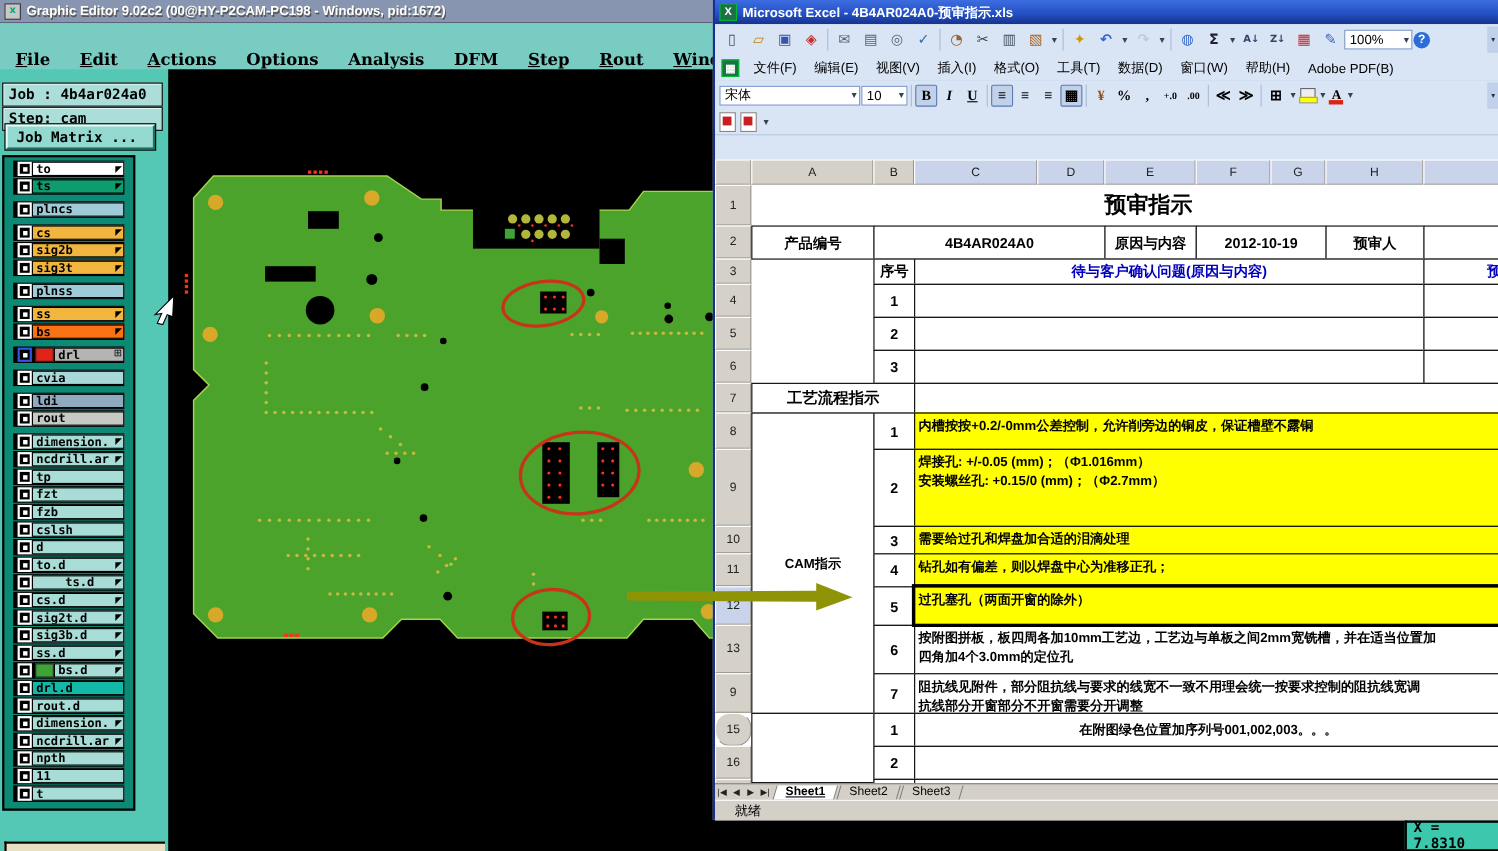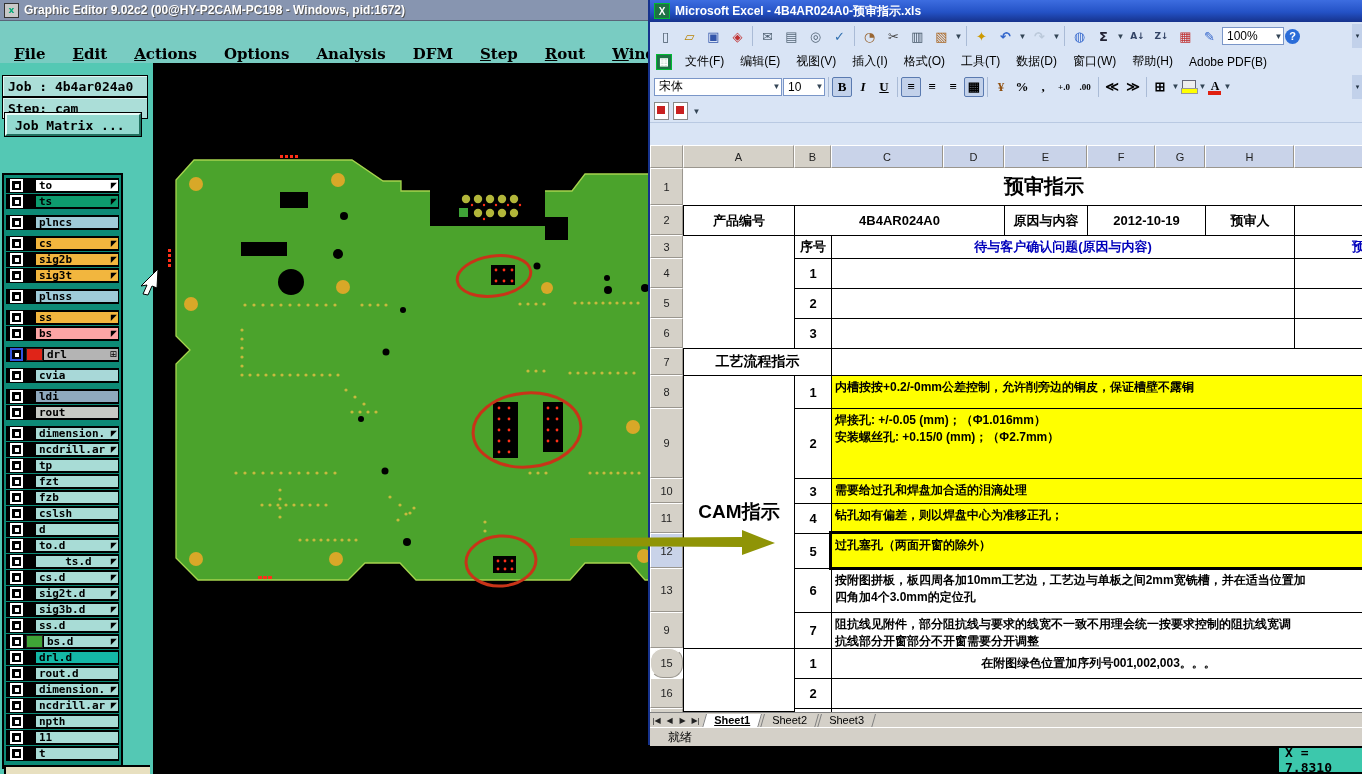--- a/index.html
+++ b/index.html
@@ -20,21 +20,21 @@
   
   #ge-side{position:absolute;left:0;top:63px;width:150px;bottom:0;background:#54C8B4;}
   .jobbox{position:absolute;left:2px;width:146px;background:#ABDED8;border:1px solid #000;
     box-shadow:inset 1px 1px 0 #E2F6F2;font:bold 13px "DejaVu Sans Mono",monospace;
     display:flex;align-items:center;padding-left:5px;box-sizing:border-box;height:22px;}
   #job-matrix{position:absolute;left:5px;top:50px;width:136px;height:23px;background:#93D9CF;
     border-top:2px solid #E8FBF7;border-left:2px solid #E8FBF7;border-right:2px solid #20705F;
     border-bottom:2px solid #20705F;outline:1px solid #000;
     font:bold 13px "DejaVu Sans Mono",monospace;text-align:left;padding-left:8px;line-height:20px;}
   #layer-panel{position:absolute;left:2px;top:78px;width:121px;height:596px;background:#0D8A76;
-    border:2px solid #000;box-sizing:border-box;padding:3px 2px;overflow:hidden;margin-top:32px;}
+    border:2px solid #000;box-sizing:border-box;padding:3px 8px;overflow:hidden;}
   .lrow{position:relative;display:flex;align-items:center;height:15px;margin-bottom:1px;background:#000;}
   .lrow .cb{width:9px;height:9px;border:2px solid #fff;background:#000;margin-left:4px;
     display:flex;align-items:center;justify-content:center;flex:none;}
   .lrow .cb i{display:block;width:4px;height:4px;background:#fff;}
   .lrow.active .cb{border-color:#3355E0;}
   .lrow .sw{width:15px;height:11px;border:1px solid #222;margin-left:3px;flex:none;}
   .lrow .nm{position:relative;margin-left:auto;width:84px;height:13px;border:1px solid #000;
     font:bold 11px "DejaVu Sans Mono",monospace;line-height:12px;padding-left:3px;
     overflow:hidden;white-space:nowrap;box-sizing:border-box;}
   .lrow .pick{position:absolute;right:1px;top:1px;font:8px "DejaVu Sans",sans-serif;color:#000;}
@@ -199,21 +199,21 @@
           <div class="lrow">
             <span class="cb">
               <i></i>
             </span>
             <span class="nm" style="background: rgb(242, 182, 62);">ss<span class="pick">◤</span></span>
           </div>
           <div class="lrow">
             <span class="cb">
               <i></i>
             </span>
-            <span class="nm" style="background: #fca5a5;">bs<span class="pick">◤</span></span>
+            <span class="nm" style="background: #f97316;">bs<span class="pick">◤</span></span>
           </div>
           <div class="lgap"></div>
           <div class="lrow active">
             <span class="cb">
               <i></i>
             </span>
             <span class="sw" style="background: rgb(224, 36, 24);"></span>
             <span class="nm" style="background: rgb(180, 180, 180);">drl<span class="grid">⊞</span></span>
           </div>
           <div class="lgap"></div>
@@ -779,21 +779,21 @@
       <div class="fc center" style="left:144px;top:143px;width:38px;height:31px">2</div>
       <div class="fc" style="left:181px;top:143px;width:464px;height:31px"></div>
       <div class="fc" style="left:644px;top:143px;width:72px;height:31px"></div>
       <div class="fc center" style="left:144px;top:173px;width:38px;height:31px">3</div>
       <div class="fc" style="left:181px;top:173px;width:464px;height:31px"></div>
       <div class="fc" style="left:644px;top:173px;width:72px;height:31px"></div>
 
       <div class="fc center" style="left:33px;top:203px;width:149px;height:28px;font-size:14px">工艺流程指示</div>
       <div class="fc" style="left:181px;top:203px;width:535px;height:28px"></div>
 
-      <div class="fc center" style="left:33px;top:230px;width:112px;height:274px;font-size:19px">CAM指示</div>
+      <div class="fc center" style="left:33px;top:230px;width:112px;height:274px;font-size:12px">CAM指示</div>
       <div id="camrows">
           <div class="fc center" style="left: 144px; top: 230px; width: 38px; height: 34px;">1</div>
           <div class="fc yc" style="left: 181px; top: 230px; width: 535px; height: 34px; align-items: flex-start; padding-top: 3px; flex-direction: column; font-size: 12px;">
             <span class="lines">内槽按按+0.2/-0mm公差控制，允许削旁边的铜皮，保证槽壁不露铜</span>
           </div>
           <div class="fc center" style="left: 144px; top: 263px; width: 38px; height: 71px;">2</div>
           <div class="fc yc" style="left: 181px; top: 263px; width: 535px; height: 71px; align-items: flex-start; padding-top: 3px; flex-direction: column; font-size: 12px;">
             <span class="lines">焊接孔: +/-0.05 (mm)；（Φ1.016mm）</span>
             <span class="lines">安装螺丝孔: +0.15/0 (mm)；（Φ2.7mm）</span>
           </div>

